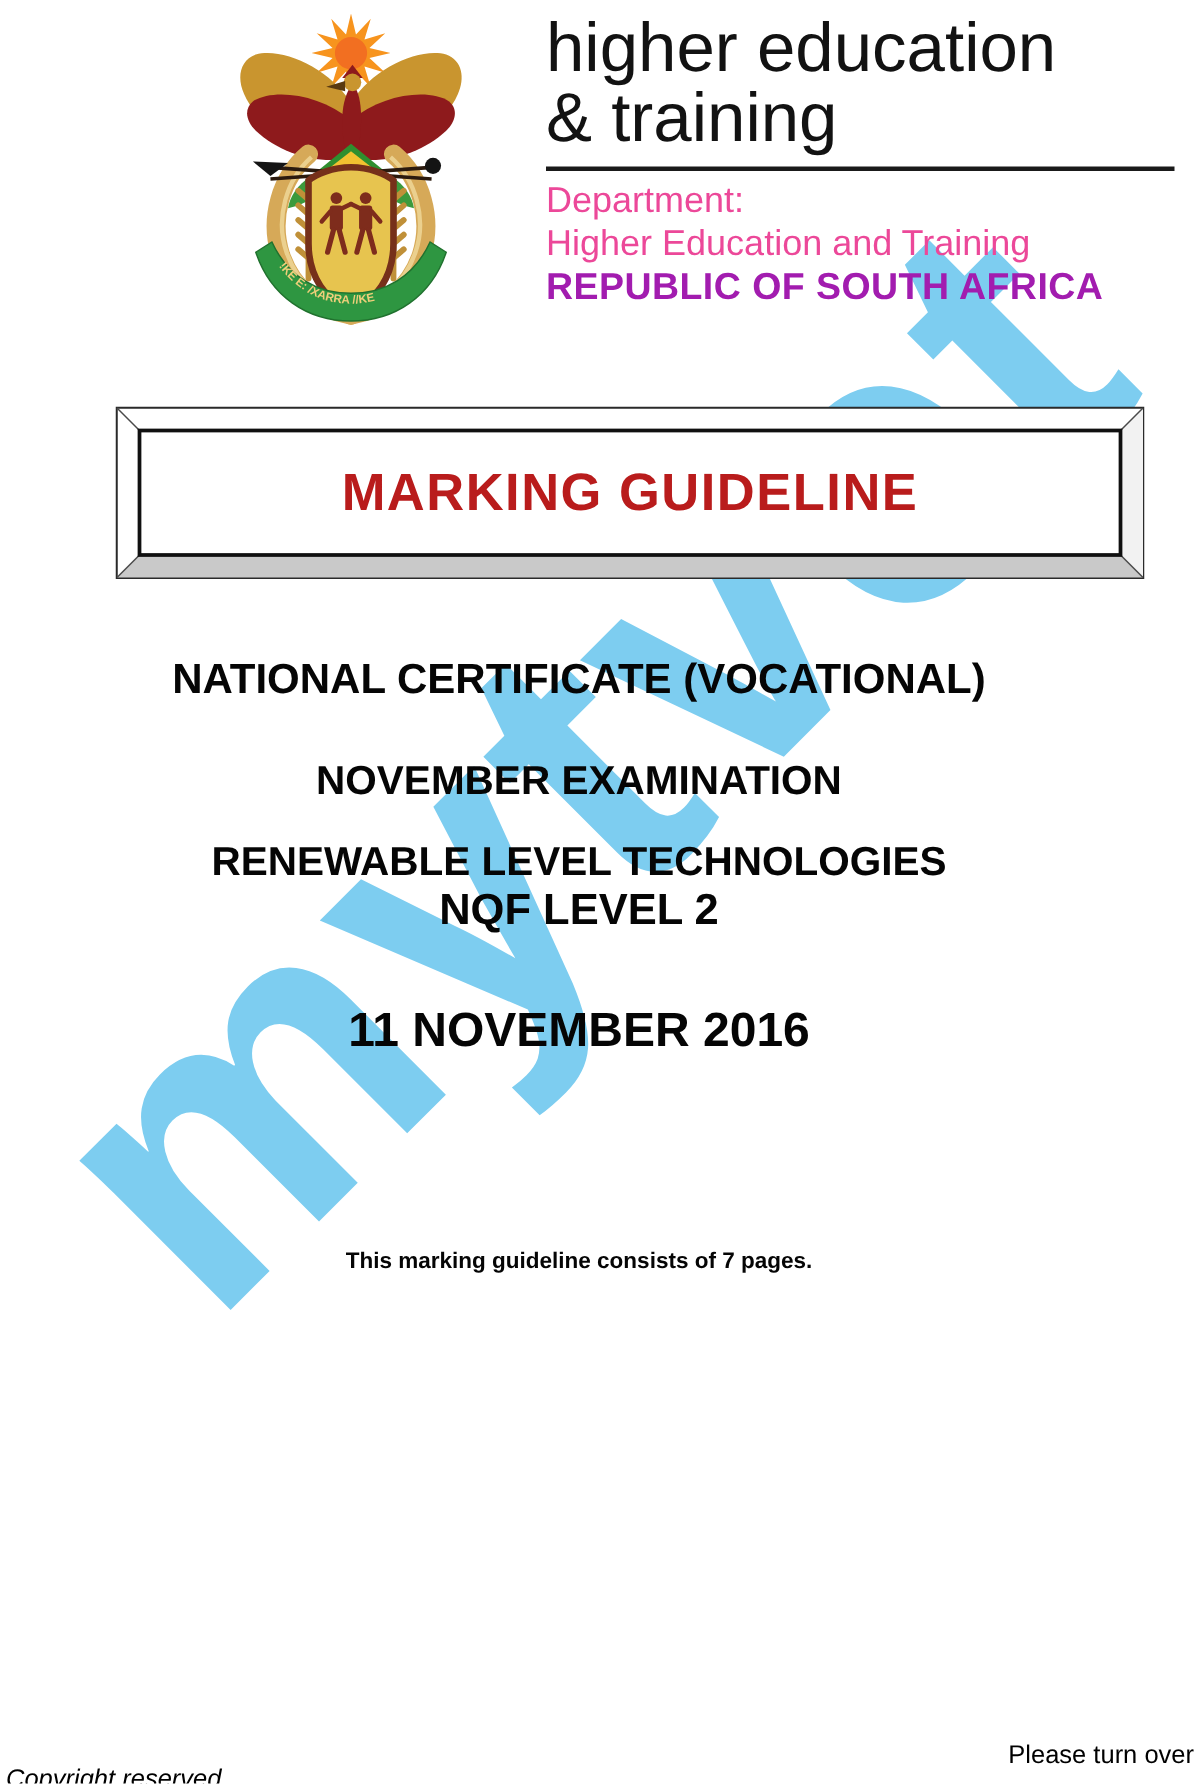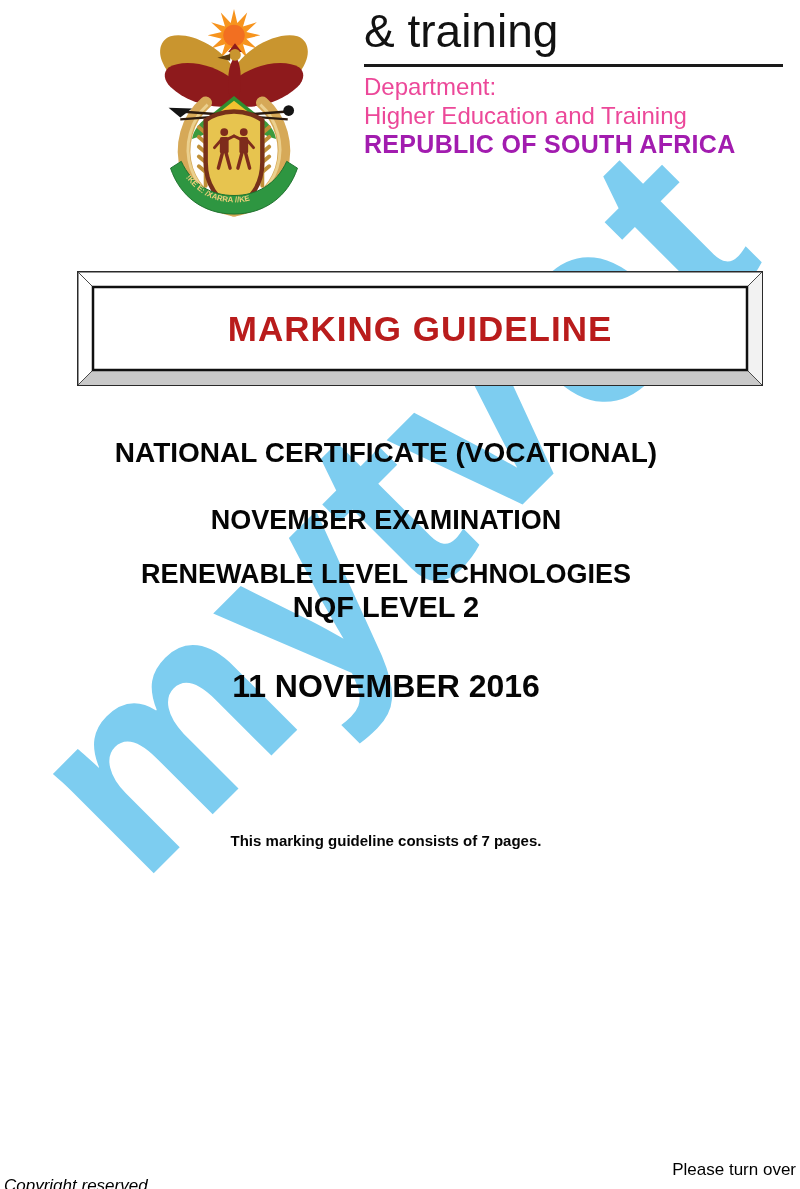--- a/index.html
+++ b/index.html
@@ -125,20 +125,21 @@
     </g>
 
     <path d="M20,164 C30,194 55,211 85,211 C115,211 140,194 150,164 L139,157 C128,181 108,192 85,192 C62,192 42,181 31,157 Z" fill="#2E9641" stroke="#20712E" stroke-width="1"></path>
     <path id="mottoPath" d="M31,167 C46,190 64,199 85,199 C106,199 124,190 139,167" fill="none"></path>
     <text font-size="8" font-weight="700" fill="#EFCF7A" font-family="Liberation Sans, sans-serif">
       <textPath href="#mottoPath" startOffset="8">!KE E: /XARRA //KE</textPath>
     </text>
   </svg>
 
   <div class="brand-text">
+    <div class="brand-line">higher education</div>
     <div class="brand-line">&amp; training</div>
     <div class="brand-divider"></div>
     <div class="dept-label">Department:</div>
     <div class="dept-name">Higher Education and Training</div>
     <div class="country">REPUBLIC OF SOUTH AFRICA</div>
   </div>
 </div>
 
 <div class="title-box">
   <svg width="686" height="115" viewBox="0 0 686 115">

